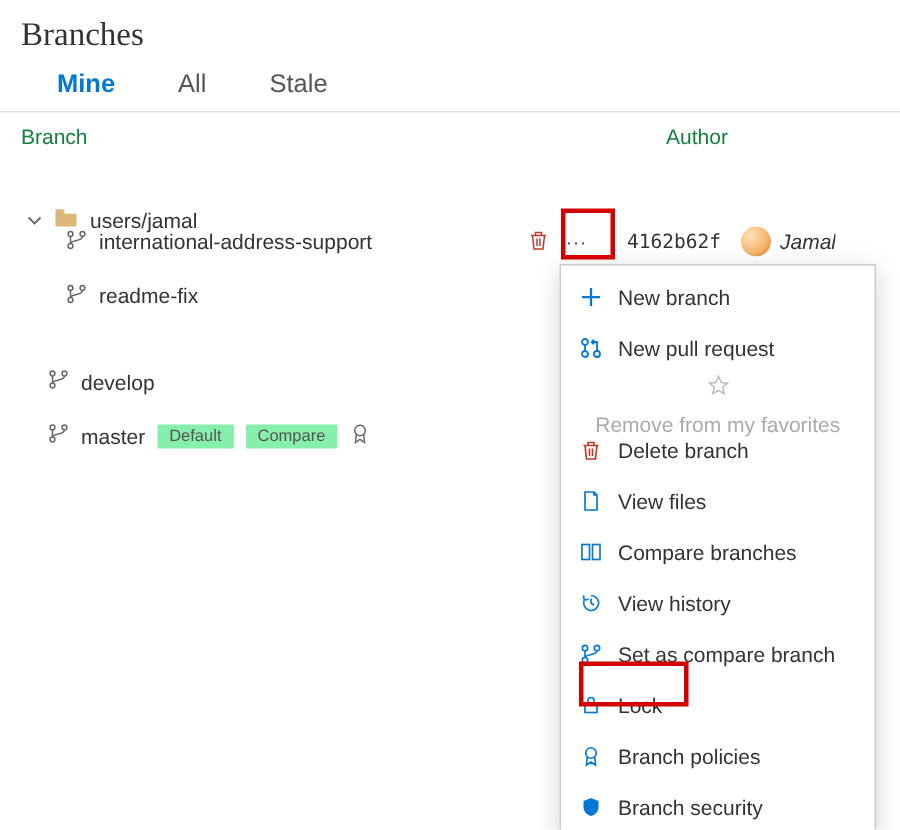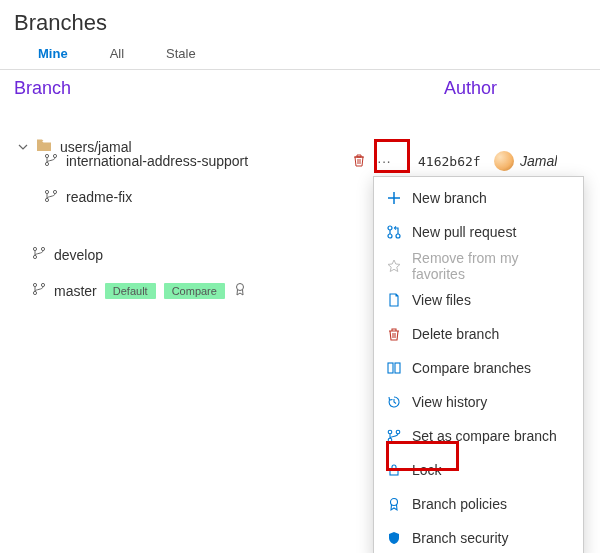--- a/index.html
+++ b/index.html
@@ -12,41 +12,42 @@
     width: 600px;
     height: 553px;
     overflow: hidden;
     position: relative;
   }
   .page-title {
     font-size: 22px;
     font-weight: 300;
     color: #333;
     padding: 10px 14px 4px;
+    font-family: Liberation Serif, serif;
   }
   .tabs {
     display: flex;
     gap: 18px;
     padding: 6px 14px 8px;
     border-bottom: 1px solid #ddd;
   }
   .tab {
-    font-size: 13px;
+    font-size: 17px;
     color: #555;
     cursor: pointer;
     padding-left: 24px;
   }
   .tab.active {
     color: #0078d4;
     font-weight: 600;
   }
   .columns {
     display: flex;
-    color: #6d28d9;
-    font-size: 18px;
+    color: #15803d;
+    font-size: 14px;
     padding: 8px 14px;
     justify-content: space-between;
   }
   .col-branch { flex: 0 0 430px; }
   .col-commit { flex: 0 0 95px; }
   .col-author { flex: 1; }
   .rows { }
   .row {
     display: flex;
     align-items: center;
@@ -132,21 +133,21 @@
   }
   .menu-item {
     display: flex;
     align-items: center;
     gap: 10px;
     height: 34px;
     padding: 0 12px;
     color: #333;
     cursor: pointer;
   }
-  .menu-item.disabled { color: #aaa; cursor: default; }
+  .menu-item.disabled { color: #aaa; cursor: default; flex-direction: column; }
   .menu-icon { width: 16px; display:flex; align-items:center; justify-content:center; }
   .menu-icon svg { width: 16px; height: 16px; }
   .author-txt { overflow:hidden; text-overflow: clip; }
   .partial { color:#333; }
 </style>
 </head>
 <body>
 
 <div class="page-title">Branches</div>
 
@@ -316,32 +317,32 @@
     <span class="menu-icon">
         <svg viewBox="0 0 16 16">
           <path d="M8 2 L9.8 6 L14 6.4 L10.8 9.2 L11.8 13.5 L8 11.3 L4.2 13.5 L5.2 9.2 L2 6.4 L6.2 6 Z" fill="none" stroke="#bbb" stroke-width="1"></path>
         </svg>
       </span>
     <span>Remove from my favorites</span>
   </div>
   <div class="menu-item">
     <span class="menu-icon">
         <svg viewBox="0 0 16 16">
+          <path d="M4 5 L12 5 L11 14 L5 14 Z M3 5 L13 5 M6 3 L10 3 L10 5 L6 5 Z M7 7 L7 12 M9 7 L9 12" stroke="#c0392b" stroke-width="1.1" fill="none"></path>
+        </svg>
+      </span>
+    <span>Delete branch</span>
+  </div>
+  <div class="menu-item">
+    <span class="menu-icon">
+        <svg viewBox="0 0 16 16">
           <path d="M4 2 L10 2 L12 4 L12 14 L4 14 Z M10 2 L10 4 L12 4" fill="none" stroke="#0078d4" stroke-width="1.1"></path>
         </svg>
       </span>
     <span>View files</span>
-  </div>
-  <div class="menu-item">
-    <span class="menu-icon">
-        <svg viewBox="0 0 16 16">
-          <path d="M4 5 L12 5 L11 14 L5 14 Z M3 5 L13 5 M6 3 L10 3 L10 5 L6 5 Z M7 7 L7 12 M9 7 L9 12" stroke="#c0392b" stroke-width="1.1" fill="none"></path>
-        </svg>
-      </span>
-    <span>Delete branch</span>
   </div>
   <div class="menu-item">
     <span class="menu-icon">
         <svg viewBox="0 0 16 16">
           <rect x="2" y="3" width="5" height="10" fill="none" stroke="#0078d4" stroke-width="1.1"></rect>
           <rect x="9" y="3" width="5" height="10" fill="none" stroke="#0078d4" stroke-width="1.1"></rect>
         </svg>
       </span>
     <span>Compare branches</span>
   </div>

